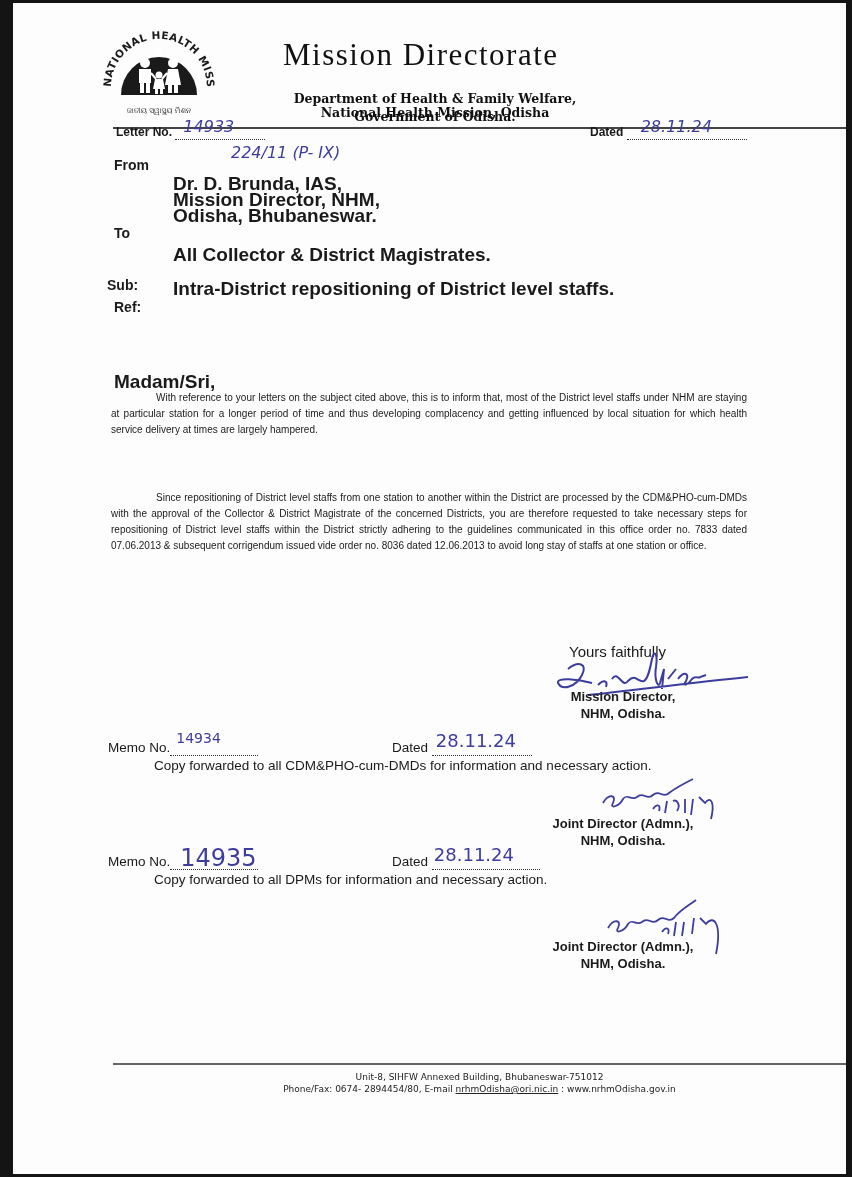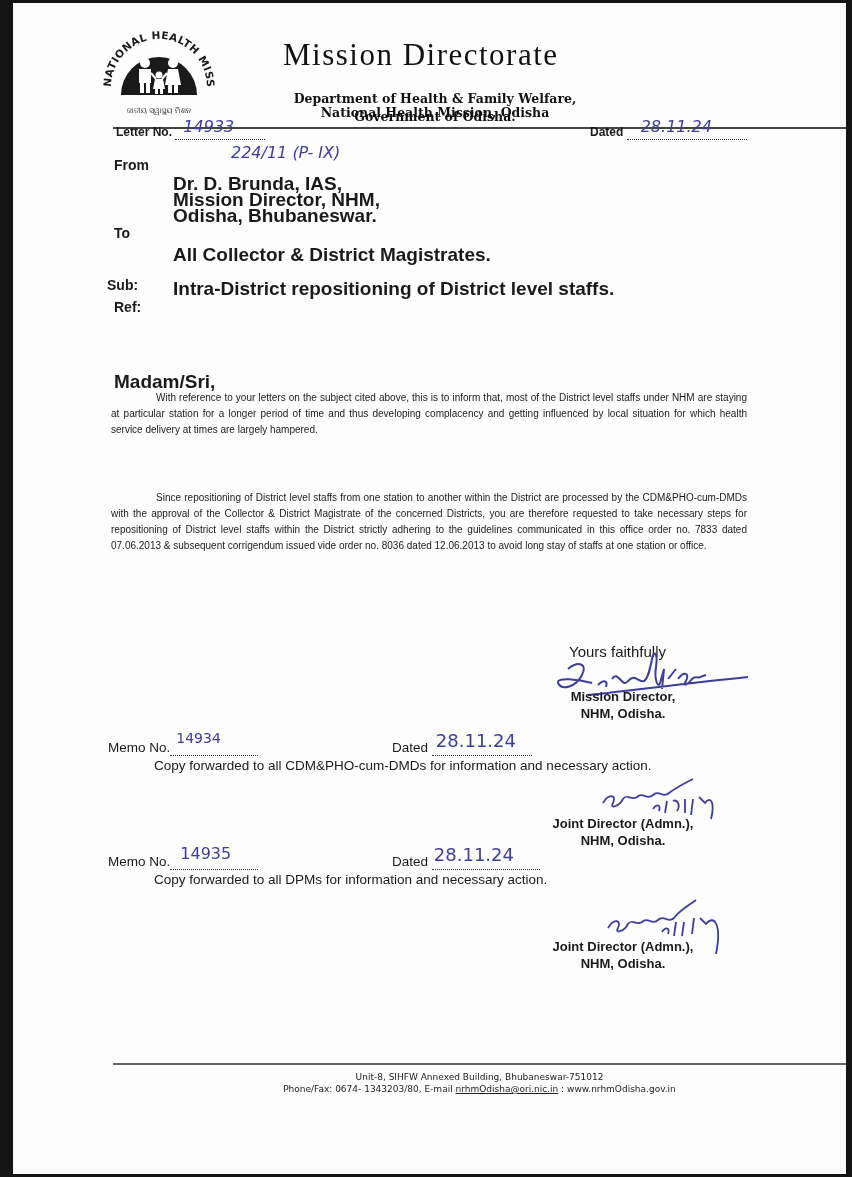--- a/index.html
+++ b/index.html
@@ -109,31 +109,31 @@
     <span class="dots" style="width:100px; position:relative;"><span class="ink" style="position:absolute; left:4px; top:-10px; font-size:18px; font-style:normal;">28.11.24</span>&nbsp;</span>
   </div>
   <div class="abs" style="left:141px; top:755px; font-size:13.5px; white-space:nowrap;">Copy  forwarded to  all CDM&amp;PHO-cum-DMDs for information and necessary action.</div>
   <svg class="abs" style="left:580px; top:770px;" width="140" height="50" viewBox="0 0 140 50">
     <path d="M10,30 C16,20 24,22 20,30 C16,36 26,34 30,26 C34,20 38,28 44,24 C50,18 54,28 60,22 C66,16 70,26 76,20 C84,14 92,10 100,6 M60,36 C64,30 68,32 66,38 M74,28 L72,40 M80,28 C84,26 88,32 84,38 M92,26 L92,40 M100,26 L98,42 M106,24 L112,30 C118,22 122,30 118,46" fill="none" stroke="#3d3d9e" stroke-width="1.8"></path>
   </svg>
   <div class="abs sig" style="left:520px; top:813px; width:180px;">Joint Director (Admn.),</div>
   <div class="abs sig" style="left:520px; top:830px; width:180px;">NHM, Odisha.</div>
 
   <div class="abs" style="left:95px; top:851px; font-size:13.5px;">
-    <span>Memo No.</span><span class="dots" style="width:88px; position:relative;"><span class="ink" style="position:absolute; left:10px; top:-10px; font-size:16px; font-style:normal;">14935</span>&nbsp;</span>
+    <span>Memo No.</span><span class="dots" style="width:88px; position:relative;"><span class="ink" style="position:absolute; left:10px; top:-10px; font-size:24px; font-style:normal;">14935</span>&nbsp;</span>
   </div>
   <div class="abs" style="left:379px; top:851px; font-size:13.5px;">
     <span>Dated</span>
     <span class="dots" style="width:108px; position:relative;"><span class="ink" style="position:absolute; left:2px; top:-10px; font-size:18px; font-style:normal;">28.11.24</span>&nbsp;</span>
   </div>
   <div class="abs" style="left:141px; top:869px; font-size:13.5px; white-space:nowrap;">Copy  forwarded to  all DPMs for information and necessary action.</div>
   <svg class="abs" style="left:585px; top:885px;" width="140" height="70" viewBox="0 0 140 70">
     <path d="M10,40 C16,30 24,32 20,40 C16,46 26,44 30,36 C34,30 38,38 44,34 C50,28 54,38 60,32 C66,26 70,36 76,30 C82,22 90,18 98,12 M64,44 C68,38 72,40 70,46 M78,34 L76,48 M86,34 L84,48 M96,30 L94,46 M102,30 L108,36 C116,26 124,36 118,66" fill="none" stroke="#3d3d9e" stroke-width="1.8"></path>
   </svg>
   <div class="abs sig" style="left:520px; top:936px; width:180px;">Joint Director (Admn.),</div>
   <div class="abs sig" style="left:520px; top:953px; width:180px;">NHM, Odisha.</div>
 
   <div class="abs foot-rule"></div>
   <div class="abs foot" style="left:100px; top:1069px; width:733px;">Unit-8, SIHFW Annexed Building, Bhubaneswar-751012</div>
   <div class="abs foot" style="left:100px; top:1081px; width:733px;">
-    <span>Phone/Fax: 0674- 1343203/80, E-mail </span><u>nrhmOdisha@ori.nic.in</u><span> : </span><span>www.nrhmOdisha.gov.in</span>
+    <span>Phone/Fax: 0674- 2894454/80, E-mail </span><u>nrhmOdisha@ori.nic.in</u><span> : </span><span>www.nrhmOdisha.gov.in</span>
   </div>
 </div>
 
 </body></html>

